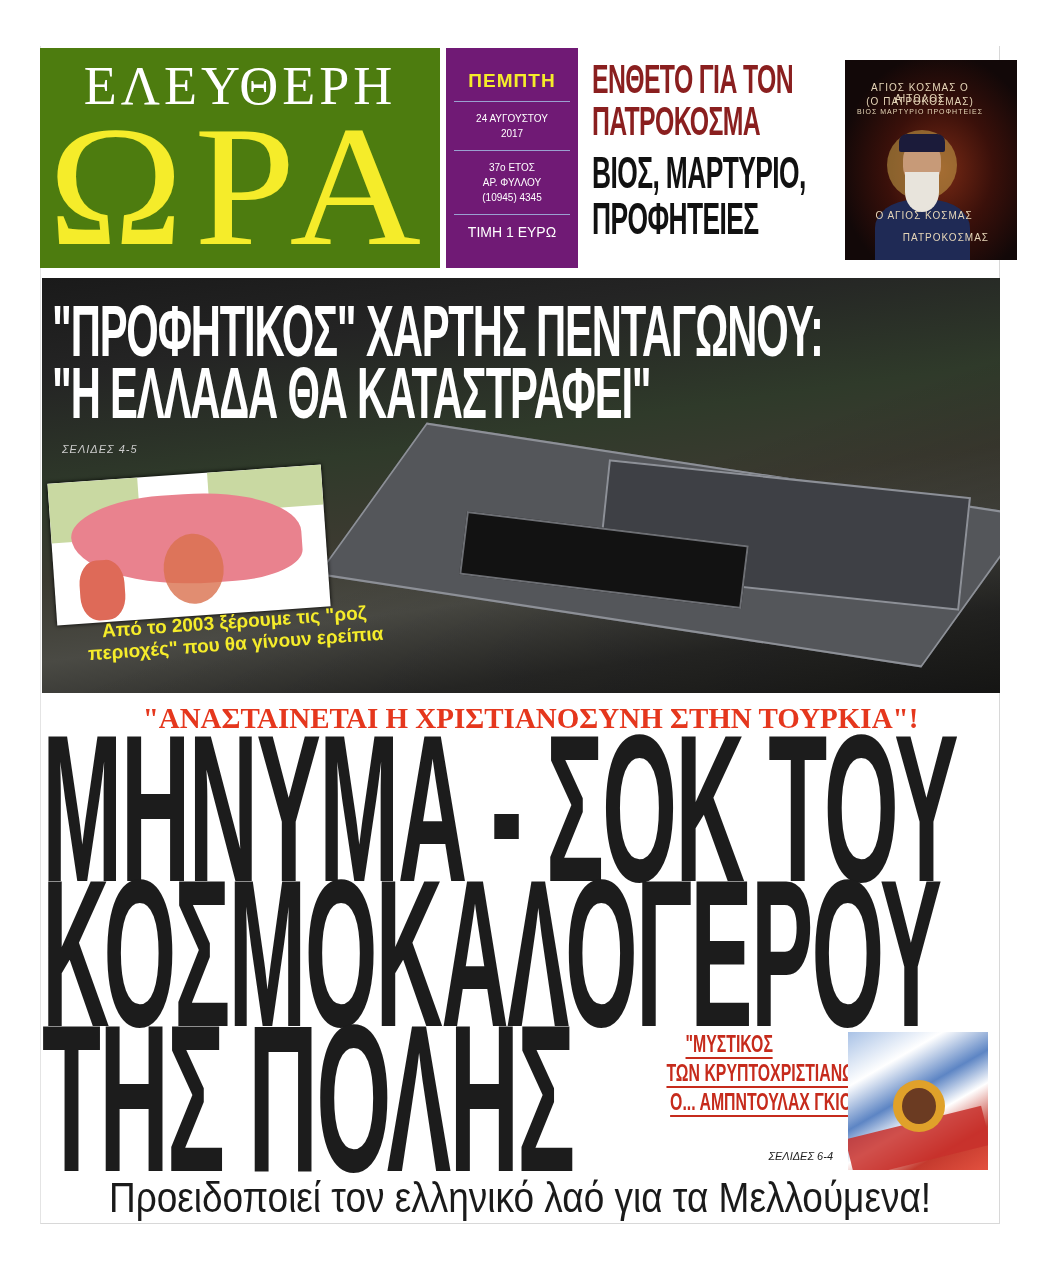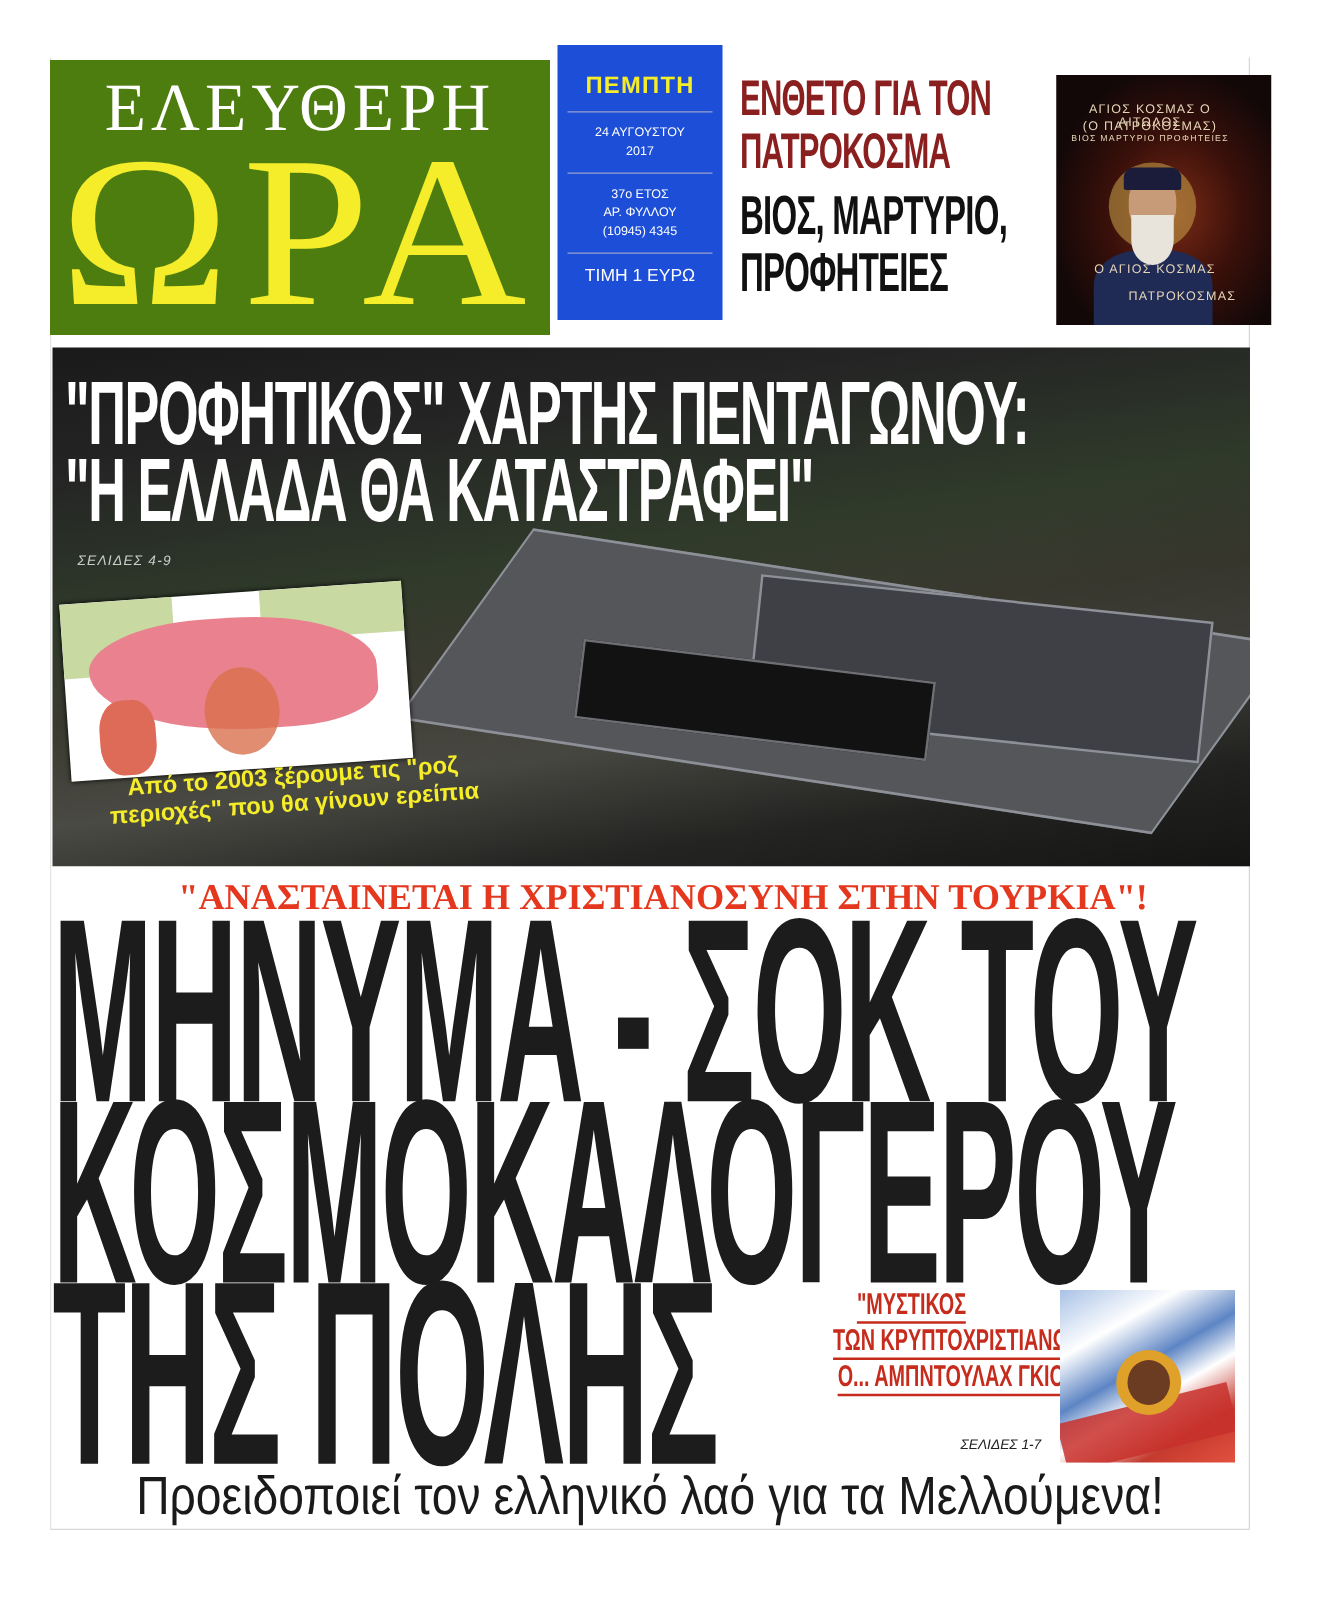--- a/index.html
+++ b/index.html
@@ -2,21 +2,21 @@
 <html><head>
 <meta charset="utf-8">
 <style>
   html,body{margin:0;padding:0;background:#ffffff;}
   body{width:1061px;height:1286px;position:relative;overflow:hidden;font-family:"Liberation Sans",sans-serif;}
   .page{position:absolute;left:40px;top:46px;width:958px;height:1177px;border-right:1px solid #d8d8d8;border-bottom:1px solid #d8d8d8;border-left:1px solid #e4e4e4;}
   
   .mast{position:absolute;left:40px;top:48px;width:400px;height:220px;background:#4d7c0f;overflow:hidden;}
   .mast-top{position:absolute;left:0;top:8px;width:400px;text-align:center;color:#ffffff;font-family:"Liberation Serif",serif;font-size:54px;letter-spacing:4px;line-height:60px;}
   .mast-big{position:absolute;left:0;top:58px;width:400px;text-align:center;color:#f5ec2a;font-family:"Liberation Serif",serif;font-size:172px;line-height:160px;letter-spacing:10px;transform:scaleX(1.06);}
-  .info{position:absolute;left:446px;top:36px;width:132px;height:220px;background:#1d4ed8;color:#ffffff;text-align:center;}
+  .info{position:absolute;left:446px;top:48px;width:132px;height:220px;background:#701a75;color:#ffffff;text-align:center;}
   .info .day{color:#f5ec2a;font-weight:bold;font-size:19px;margin-top:22px;letter-spacing:1px;}
   .info .sep{height:1px;background:#9aa0d0;margin:9px 8px;}
   .info .t{font-size:10px;line-height:15px;}
   .info .price{font-size:14px;}
   
   .supp{position:absolute;left:592px;top:58px;width:250px;text-align:right;}
   .supp .red{color:#8a1f1f;font-family:"Liberation Sans",sans-serif;font-weight:bold;font-size:40px;line-height:42px;transform:scaleX(0.62);transform-origin:left;white-space:nowrap;letter-spacing:-1px;}
   .supp .blk{color:#111;font-weight:bold;font-size:44px;line-height:46px;transform:scaleX(0.6);transform-origin:left;white-space:nowrap;margin-top:8px;letter-spacing:-1px;}
   .icon-img{position:absolute;left:845px;top:60px;width:172px;height:200px;background:radial-gradient(ellipse at 55% 55%,#7a2a15 0%,#3a100a 40%,#120808 75%);overflow:hidden;}
   .icon-img .cap{position:absolute;left:0;width:150px;text-align:center;color:#e6d6b8;font-size:10px;letter-spacing:1px;}
@@ -97,21 +97,21 @@
 </div>
 
 <div class="photo">
   <div class="bldg" style="left:300px;top:190px;width:660px;height:150px;transform:skewX(-30deg) rotate(8deg);"></div>
   <div class="bldg" style="left:560px;top:200px;width:360px;height:110px;background:#3e4045;transform:rotate(6deg);"></div>
   <div class="bldg" style="left:420px;top:250px;width:280px;height:60px;background:#121212;border-color:#6d6f74;transform:rotate(7deg);"></div>
   <div class="headline1">
     <div>"ΠΡΟΦΗΤΙΚΟΣ" ΧΑΡΤΗΣ ΠΕΝΤΑΓΩΝΟΥ:</div>
     <div>"Η ΕΛΛΑΔΑ ΘΑ ΚΑΤΑΣΤΡΑΦΕΙ"</div>
   </div>
-  <div class="pages1">ΣΕΛΙΔΕΣ 4-9</div>
+  <div class="pages1">ΣΕΛΙΔΕΣ 4-5</div>
   <div class="map">
     <div class="land2"></div>
     <div class="land3"></div>
     <div class="land1"></div>
     <div class="land4"></div>
     <div class="land5"></div>
   </div>
   <div class="caption">
     <div>Από το 2003 ξέρουμε τις "ροζ</div>
     <div>περιοχές" που θα γίνουν ερείπια</div>
@@ -123,21 +123,21 @@
 <div class="main">
   <div class="mline" style="transform:scaleX(0.46)">ΜΗΝΥΜΑ - ΣΟΚ ΤΟΥ</div>
   <div class="mline" style="transform:scaleX(0.445)">ΚΟΣΜΟΚΑΛΟΓΕΡΟΥ</div>
   <div class="mline" style="transform:scaleX(0.46)">ΤΗΣ ΠΟΛΗΣ</div>
 </div>
 
 <div class="sidebox">
   <div><span class="l">"ΜΥΣΤΙΚΟΣ</span></div>
   <div><span class="l">ΤΩΝ ΚΡΥΠΤΟΧΡΙΣΤΙΑΝΩΝ</span></div>
   <div><span class="l">Ο... ΑΜΠΝΤΟΥΛΑΧ ΓΚΙΟΥΛ"!</span></div>
-  <div class="pg">ΣΕΛΙΔΕΣ 1-7</div>
+  <div class="pg">ΣΕΛΙΔΕΣ 6-4</div>
 </div>
 
 <div class="angel">
   <div class="wing"></div>
   <div class="halo"></div>
   <div class="face"></div>
 </div>
 
 <div class="sub">Προειδοποιεί τον ελληνικό λαό για τα Μελλούμενα!</div>
 

